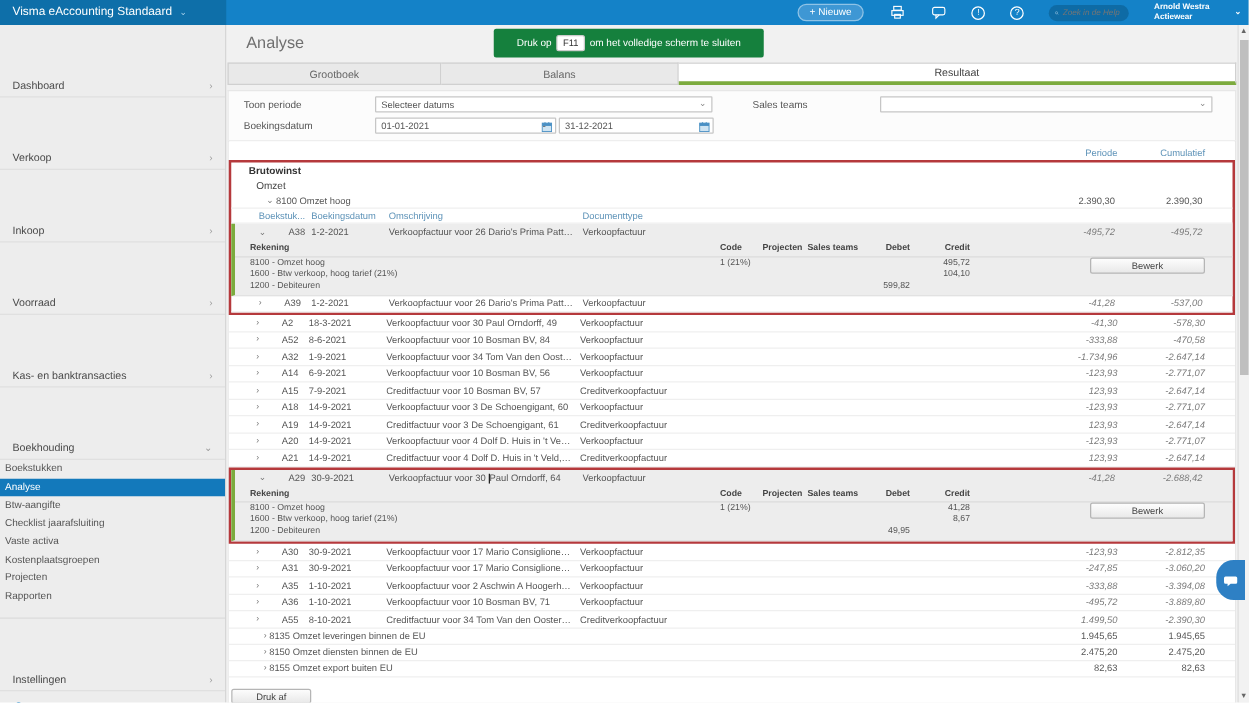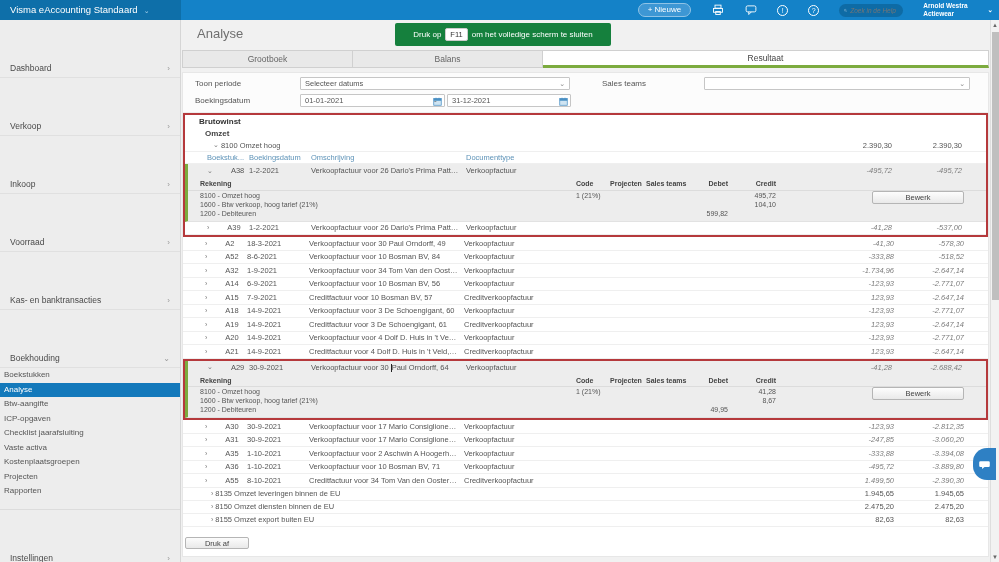--- a/index.html
+++ b/index.html
@@ -49,21 +49,21 @@
   
   .table-card { position:absolute; left:1px; top:92px; width:807px; background:#fff; border:1px solid #e7e7e7; border-top:1px solid #eee; padding-bottom:6px; }
   .valcols { display:grid; grid-template-columns:1fr 86px 70px; padding:0 24px 0 22px; align-items:center; }
   .rh-row { height:15px; padding-top:3px; }
   .rh-row span { font-size:7.5px; color:#5e93b8; text-align:right; }
 
   .annot { border:2px solid #b5393c; }
 
   .row { border-bottom:1px solid #efefef; }
   .group-row { height:12px; display:flex; align-items:center; padding-left:14px; font-size:8px; font-weight:bold; color:#333; border-bottom:none; }
-  .subgroup-row { height:12px; display:flex; align-items:center; padding-left:20px; font-size:8px; font-weight:bold; color:#444; border-bottom:none;text-align:right; }
+  .subgroup-row { height:12px; display:flex; align-items:center; padding-left:20px; font-size:8px; font-weight:normal; color:#444; border-bottom:none;text-align:right; }
   .acct-grid { height:13px; font-size:7.5px; color:#555; }
   .acct-grid .lblcell { display:flex; align-items:center; gap:2px; padding-left:6px; }
   .acct-grid .chev { color:#777; font-size:7px; }
   .acct-grid .num { text-align:right; }
 
   .colhead-row { height:12px; font-size:7.5px; color:#5e93b8; }
   .txn-grid { display:grid; grid-template-columns:42px 62px 155px 1fr 86px 70px; padding:0 24px 0 22px; align-items:center; }
   .txn-row { height:13.5px; font-size:7.5px; color:#555; cursor:pointer; }
   .c-id { display:flex; align-items:center; gap:18px; }
   .c-id .chev { color:#777; font-size:7px; }
@@ -150,21 +150,20 @@
       </div>
       <div class="side-item">
         <span>Boekhouding</span>
         <span class="chev">⌄</span>
       </div>
     </div>
   <div id="sidebar-sub-items">
       <div class="sub-item">Boekstukken</div>
       <div class="sub-item active">Analyse</div>
       <div class="sub-item">Btw-aangifte</div>
-      <div class="sub-item">ICP-opgaven</div>
       <div class="sub-item">Checklist jaarafsluiting</div>
       <div class="sub-item">Vaste activa</div>
       <div class="sub-item">Kostenplaatsgroepen</div>
       <div class="sub-item">Projecten</div>
       <div class="sub-item">Rapporten</div>
     </div>
   <div class="side-sep"></div>
   <div class="side-item">
     <span>Instellingen</span>
     <span class="chev">›</span>
@@ -218,20 +217,25 @@
       <svg class="cal" width="9" height="9" viewBox="0 0 12 12">
           <rect x="1" y="2" width="10" height="9" fill="#cfe4f2" stroke="#4a90c4"></rect>
           <rect x="1" y="2" width="10" height="3" fill="#4a90c4"></rect>
           <line x1="4" y1="1" x2="4" y2="3" stroke="#4a90c4" stroke-width="1.2"></line>
           <line x1="8" y1="1" x2="8" y2="3" stroke="#4a90c4" stroke-width="1.2"></line>
         </svg>
     </div>
   </div>
 
   <div class="table-card">
+    <div class="rh-row valcols">
+      <span></span>
+      <span>Periode</span>
+      <span>Cumulatief</span>
+    </div>
 
     <div class="annot">
       <div class="row group-row">Brutowinst</div>
       <div class="row subgroup-row">Omzet</div>
       <div class="row acct-grid valcols">
         <span class="lblcell">
             <span class="chev">⌄</span>
             <span>8100 Omzet hoog</span>
           </span>
         <span class="num">2.390,30</span>
@@ -322,21 +326,21 @@
         </div>
         <div class="row txn-row txn-grid">
           <span class="c-id">
             <span class="chev">›</span>
             <span>A52</span>
           </span>
           <span>8-6-2021</span>
           <span class="c-desc">Verkoopfactuur voor 10 Bosman BV, 84</span>
           <span class="c-doc">Verkoopfactuur</span>
           <span class="val">-333,88</span>
-          <span class="val">-518,52</span>
+          <span class="val">-470,58</span>
         </div>
         <div class="row txn-row txn-grid">
           <span class="c-id">
             <span class="chev">›</span>
             <span>A32</span>
           </span>
           <span>1-9-2021</span>
           <span class="c-desc">Verkoopfactuur voor 34 Tom Van den Oostervincke...</span>
           <span class="c-doc">Verkoopfactuur</span>
           <span class="val">-1.734,96</span>

